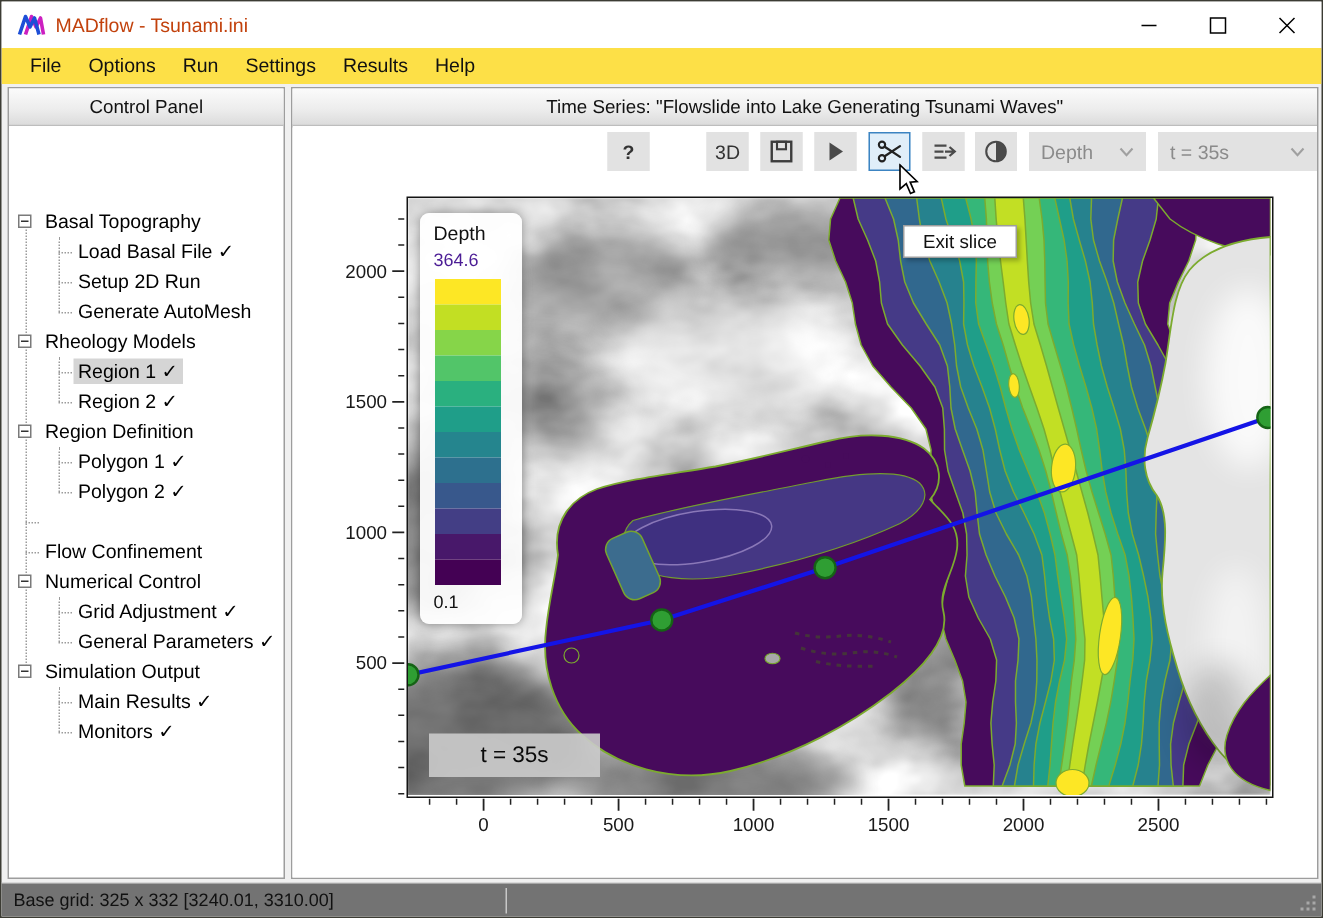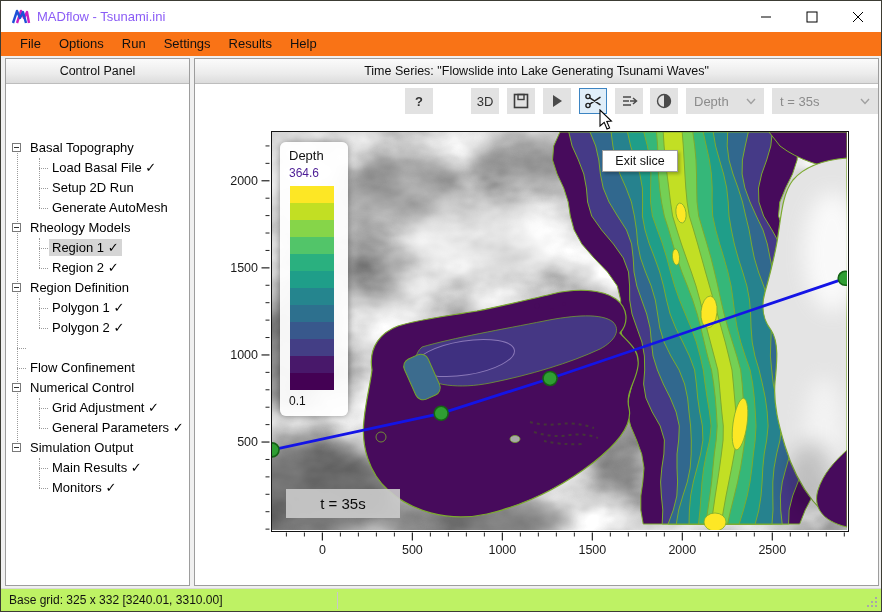--- a/index.html
+++ b/index.html
@@ -1,25 +1,25 @@
 <!DOCTYPE html>
 <html><head>
 <meta charset="utf-8">
 <style>
   html,body{margin:0;padding:0;background:#888;}
   *{box-sizing:border-box;font-family:"Liberation Sans",sans-serif;}
   .window{position:relative;width:882px;height:612px;background:#f0f0f0;border:1px solid #3c3c34;overflow:hidden;}
   
   .titlebar{position:absolute;left:0;top:0;width:100%;height:31px;background:#fff;}
   .appicon{position:absolute;left:10px;top:6px;}
-  .wtitle{position:absolute;left:36px;top:0;line-height:31px;font-size:13px;color:#8b5cf6;}
+  .wtitle{position:absolute;left:36px;top:0;line-height:31px;font-size:13px;color:#c2410c;}
   .wc{position:absolute;right:0;top:0;height:31px;display:flex;}
   .wcb{width:46px;height:31px;display:flex;align-items:center;justify-content:center;}
   
-  .menubar{position:absolute;left:0;top:31px;width:100%;height:24px;background:#f97316;}
+  .menubar{position:absolute;left:0;top:31px;width:100%;height:24px;background:#fde047;}
   .mitem{display:inline-block;padding:0 9px;line-height:24px;font-size:13px;color:#111;}
   .mitem:first-child{margin-left:10px;}
   
   .panel{position:absolute;background:#fff;border:1px solid #9d9d9d;}
   .panel.left{left:4px;top:57px;width:185px;height:528px;}
   .panel.right{left:193px;top:57px;width:685px;height:528px;}
   .phead{height:25px;line-height:24px;text-align:center;font-size:12.5px;color:#111;
          background:linear-gradient(#fbfbfb,#ececec 60%,#dcdcdc);border-bottom:1px solid #bdbdbd;}
   
   .tree{position:relative;width:100%;height:501px;overflow:hidden;font-size:13px;color:#000;margin-top:32px;}
@@ -47,21 +47,21 @@
   .lg-max{position:absolute;left:9px;top:24px;font-size:12px;color:#4c1d95;}
   .lg-min{position:absolute;left:9px;top:252px;font-size:12px;color:#111;}
   .lbands{position:absolute;left:10px;top:44px;width:44px;}
   .lband{width:44px;height:17px;}
   .tlab{position:absolute;left:91px;top:404px;width:114px;height:29px;background:rgba(203,203,203,.9);
         font-size:15px;color:#0a0a0a;text-align:center;line-height:29px;z-index:5;}
   .tooltip{position:absolute;left:407px;top:65px;width:76px;height:22px;background:#fff;border:1px solid #9e9e9e;
            box-shadow:2px 2px 3px rgba(0,0,0,.25);font-size:12.5px;color:#111;text-align:center;line-height:20px;z-index:9;}
   .cursor{position:absolute;left:404px;top:24px;z-index:10;pointer-events:none;}
   
-  .statusbar{position:absolute;left:0;top:587px;width:100%;height:23px;background:#bef264;border-top:1px solid #d9d9d9;}
+  .statusbar{position:absolute;left:0;top:587px;width:100%;height:23px;background:#737373;border-top:1px solid #d9d9d9;}
   .stext{position:absolute;left:8px;top:0;line-height:22px;font-size:12px;color:#111;}
   .sdiv{position:absolute;left:336px;top:3px;width:1px;height:17px;background:#c8c8c8;}
   .grip{position:absolute;right:2px;bottom:2px;}
 </style>
 </head>
 <body>
 
 <div class="window">
 
   <div class="titlebar">

